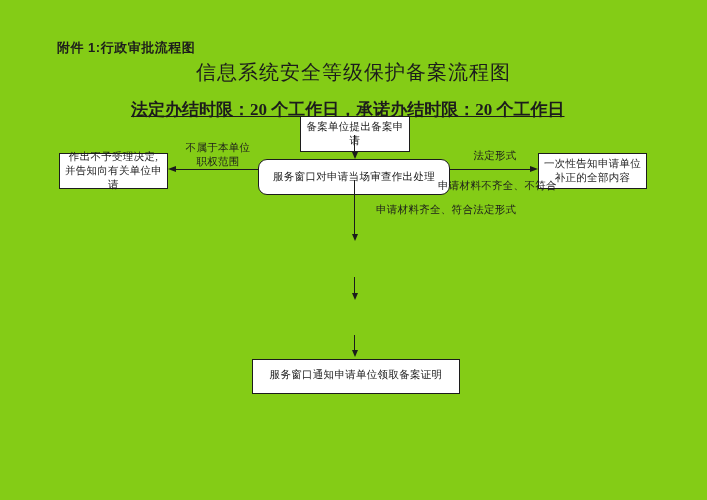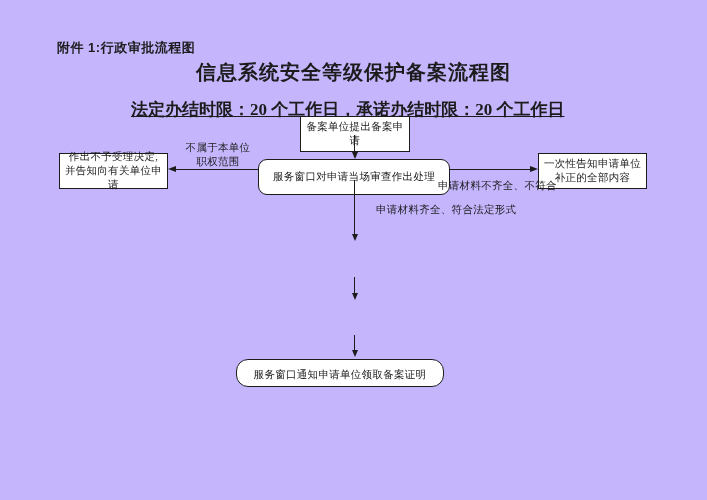--- a/index.html
+++ b/index.html
@@ -4,21 +4,21 @@
 <style>
   html, body {
     margin: 0;
     padding: 0;
     background: #ffffff;
   }
   #page {
     position: relative;
     width: 707px;
     height: 500px;
-    background: #c4b5fd;
+    background: #84cc16;
     overflow: hidden;
     font-family: "Liberation Serif", "DejaVu Serif", serif;
     color: #1c1c1c;
   }
   .attachment-label {
     position: absolute;
     left: 57px;
     top: 39px;
     font-family: "Liberation Sans", "DejaVu Sans", sans-serif;
     font-weight: bold;
@@ -26,21 +26,21 @@
     letter-spacing: 0.5px;
     white-space: nowrap;
   }
   .main-title {
     position: absolute;
     left: 0;
     top: 59px;
     width: 707px;
     text-align: center;
     font-family: "Liberation Sans", "DejaVu Sans", sans-serif;
-    font-weight: bold;
+    font-weight: normal;
     font-size: 20px;
     letter-spacing: 1px;
     white-space: nowrap;
   }
   .time-note {
     position: absolute;
     left: 131px;
     top: 98px;
     font-weight: bold;
     font-size: 17px;
@@ -118,26 +118,27 @@
   <div class="node" style="left:300px; top:116px; width:110px; height:19px;">备案单位提出备案申请</div>
 
   <div class="node" style="left:258px; top:159px; width:192px; height:21px;border-radius:9px;">服务窗口对申请当场审查作出处理</div>
 
   <div class="node" style="left:59px; top:153px; width:109px; height:24px; border-width:1.5px;">作出不予受理决定,并告知向有关单位申请</div>
 
   <div class="node" style="left:538px; top:153px; width:109px; height:34px;">一次性告知申请单位补正的全部内容</div>
 
 
 
-  <div class="node" style="left:236px; top:359px; width:208px; height:28px; align-items:flex-start; padding-top:8px;border-radius:12px;">服务窗口通知申请单位领取备案证明</div>
+  <div class="node" style="left:252px; top:359px; width:208px; height:35px; align-items:flex-start; padding-top:8px;">服务窗口通知申请单位领取备案证明</div>
 
   <div class="edge-label" style="left:176px; top:141px; width:84px;">不属于本单位</div>
   <div class="edge-label" style="left:176px; top:155px; width:84px;">职权范围</div>
 
   <div class="edge-label" style="left:438px; top:135px; width:114px;margin-top:44px;">申请材料不齐全、不符合</div>
+  <div class="edge-label" style="left:438px; top:149px; width:114px;">法定形式</div>
 
   <div class="edge-label" style="left:376px; top:203px; text-align:left;">申请材料齐全、符合法定形式</div>
 
   <div class="vline" style="left:354px; top:135px; height:18px;"></div>
   <div class="arrow-down" style="left:351.5px; top:152px;"></div>
 
   <div class="hline" style="left:176px; top:169px; width:82px;"></div>
   <div class="arrow-left" style="left:168px; top:166.2px;"></div>
 
   <div class="hline" style="left:450px; top:169px; width:80px;"></div>

